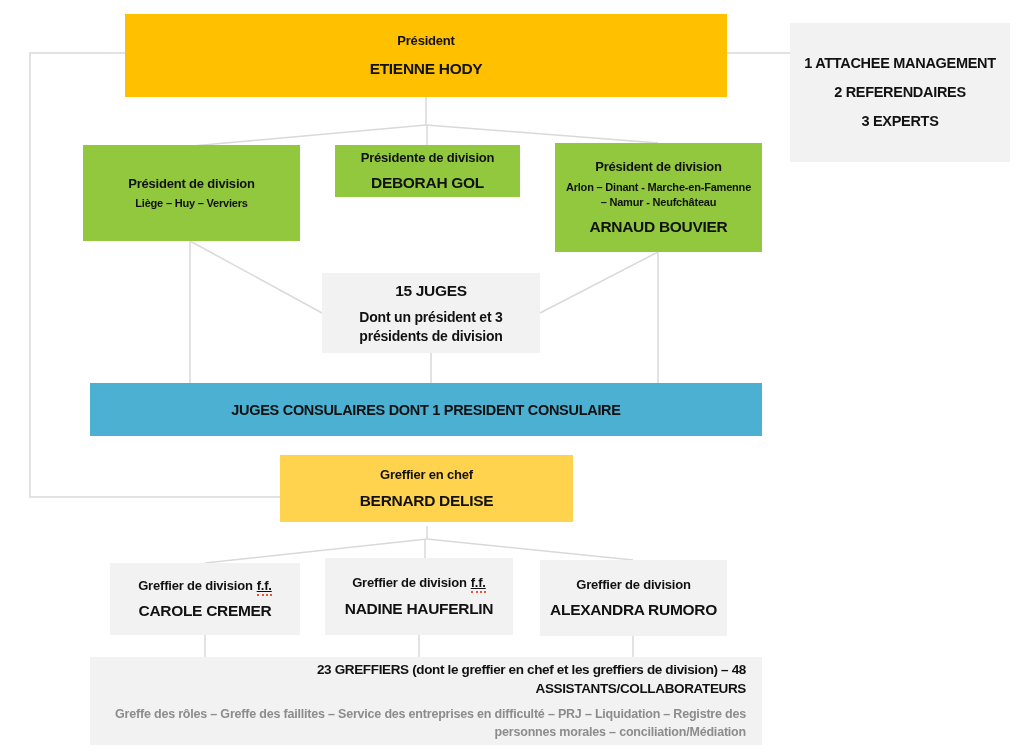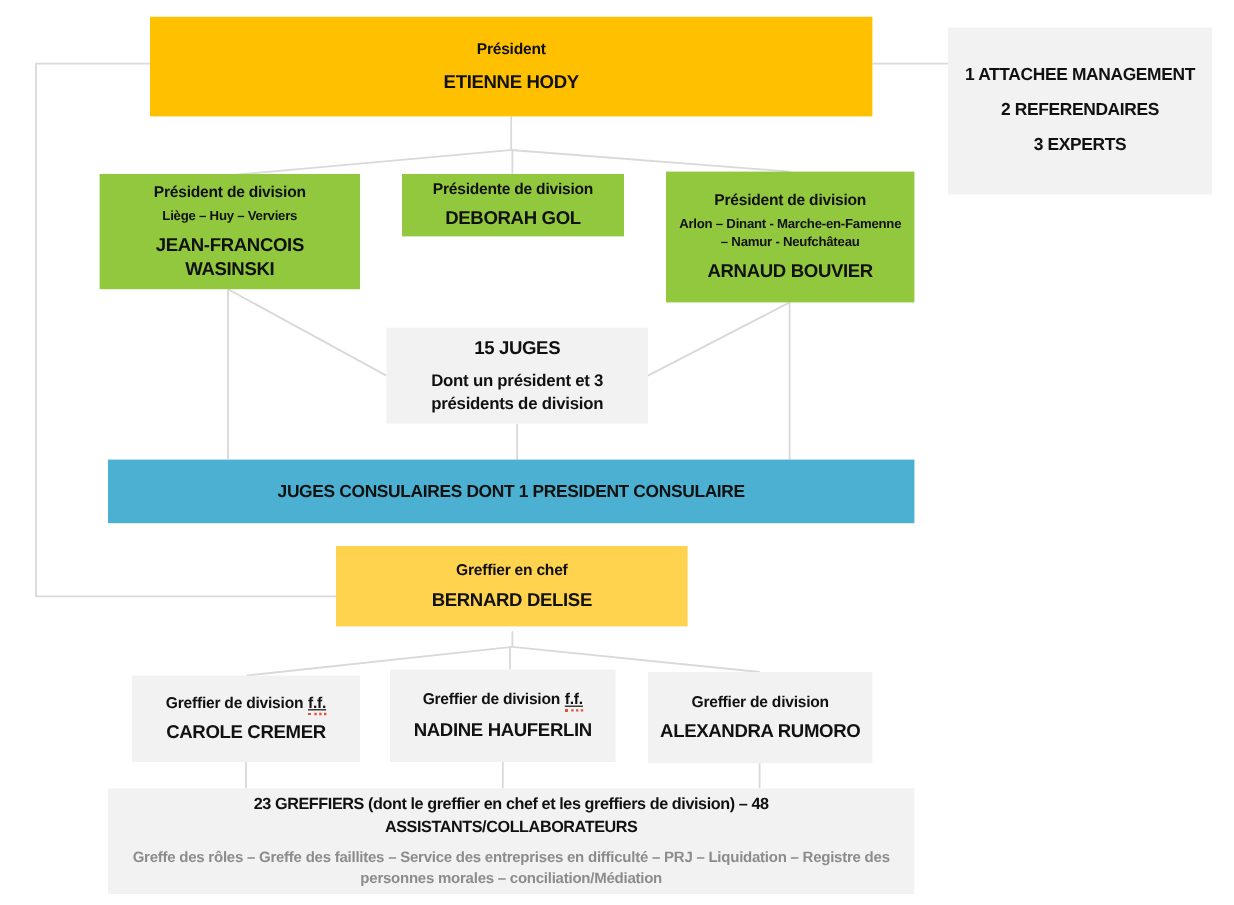--- a/index.html
+++ b/index.html
@@ -48,21 +48,21 @@
   .g3{left:540px;top:560px;width:187px;height:76px;}
   .ff:not(:empty){
     margin-left:4px;
     text-decoration:underline;
     text-decoration-skip-ink:none;
     border-bottom:2px dotted var(--squiggle,#E5533C);
     padding-bottom:1px;
   }
 
   .registry{left:90px;top:657px;width:672px;height:88px;background:var(--boxgray,#F2F2F2);
-            padding:6px 16px;}
+            padding:6px 16px;text-align:right;}
   .registry .l1{font-size:13.5px;line-height:1.4;letter-spacing:-0.35px;color:var(--text,#111);}
   .registry .l2{font-size:12.5px;line-height:1.45;letter-spacing:-0.2px;margin-top:6px;color:var(--muted,#8C8C8C);}
 </style>
 </head>
 <body>
 
 <div id="stage">
 
   <svg class="connectors" viewBox="0 0 1028 754" xmlns="http://www.w3.org/2000/svg" aria-hidden="true">
     <path class="cl" d="M 125 53 H 30 V 497 H 280"></path>
@@ -92,21 +92,20 @@
 
   <div class="box staff">
     <div>1 ATTACHEE MANAGEMENT</div>
     <div>2 REFERENDAIRES</div>
     <div>3 EXPERTS</div>
   </div>
 
   <div class="box division div1">
     <div class="t-title">Président de division</div>
     <div class="t-sub">Liège – Huy – Verviers</div>
-    <div class="t-name">JEAN-FRANCOIS WASINSKI</div>
   </div>
 
   <div class="box division div2">
     <div class="t-title">Présidente de division</div>
     <div class="t-name">DEBORAH GOL</div>
   </div>
 
   <div class="box division div3">
     <div class="t-title">Président de division</div>
     <div class="t-sub">Arlon – Dinant - Marche-en-Famenne – Namur - Neufchâteau</div>

